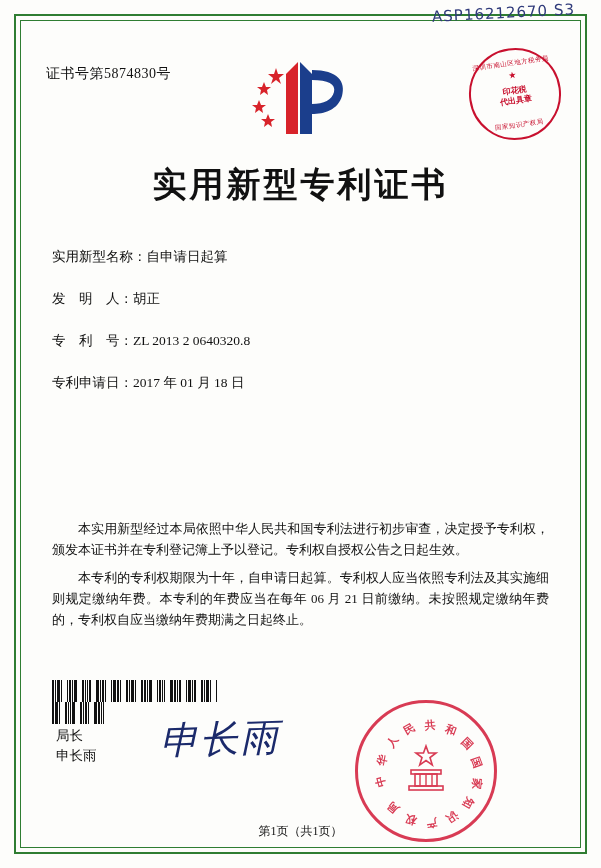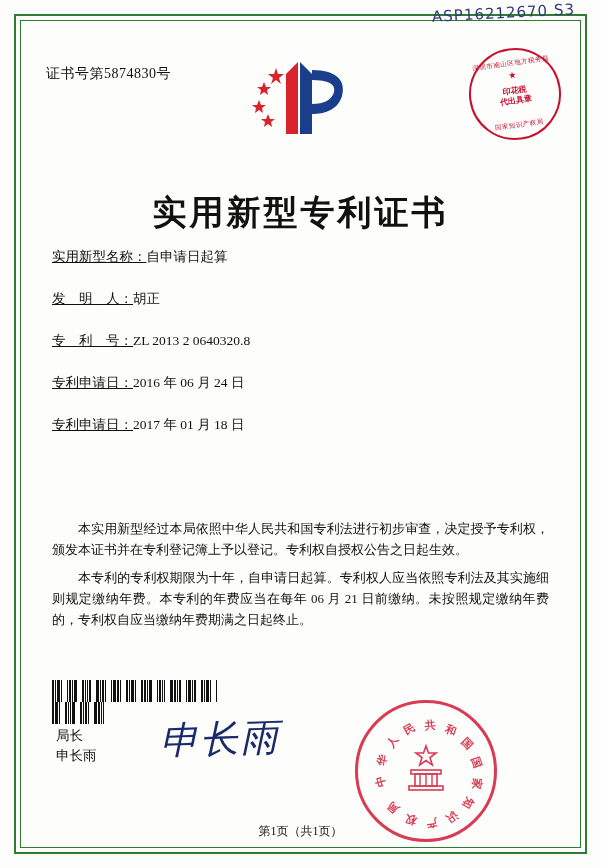--- a/index.html
+++ b/index.html
@@ -119,39 +119,37 @@
     position: absolute;
     left: 0;
     right: 0;
     top: 162px;
     text-align: center;
     font-size: 34px;
     font-weight: bold;
     letter-spacing: 3px;
     color: #111;
     font-family: "DejaVu Sans", sans-serif;
-    margin-top: 28px;
   }
   
   .fields {
     position: absolute;
     left: 52px;
     top: 248px;
     right: 52px;
   }
   .field-row {
     font-size: 13.5px;
     color: #111;
     margin-bottom: 24px;
     line-height: 18px;
     white-space: nowrap;
   }
   .field-label {
     display: inline-block;
-    text-decoration: underline;
   }
   .field-value {
     display: inline;
   }
   
   .paragraphs {
     position: absolute;
     left: 52px;
     right: 52px;
     top: 518px;
@@ -293,23 +291,20 @@
 
   <div class="fields">
     <div class="field-row">
       <span class="field-label">实用新型名称：</span><span class="field-value">自申请日起算</span>
     </div>
     <div class="field-row">
       <span class="field-label">发　明　人：</span><span class="field-value">胡正</span>
     </div>
     <div class="field-row">
       <span class="field-label">专　利　号：</span><span class="field-value">ZL 2013 2 0640320.8</span>
-    </div>
-    <div class="field-row">
-      <span class="field-label">专利申请日：</span><span class="field-value">2016 年 06 月 24 日</span>
     </div>
     <div class="field-row">
       <span class="field-label">专利申请日：</span><span class="field-value">2017 年 01 月 18 日</span>
     </div>
   </div>
 
   <div class="paragraphs">
     <p>本实用新型经过本局依照中华人民共和国专利法进行初步审查，决定授予专利权，颁发本证书并在专利登记簿上予以登记。专利权自授权公告之日起生效。</p>
     <p>本专利的专利权期限为十年，自申请日起算。专利权人应当依照专利法及其实施细则规定缴纳年费。本专利的年费应当在每年 06 月 21 日前缴纳。未按照规定缴纳年费的，专利权自应当缴纳年费期满之日起终止。</p>
   </div>

